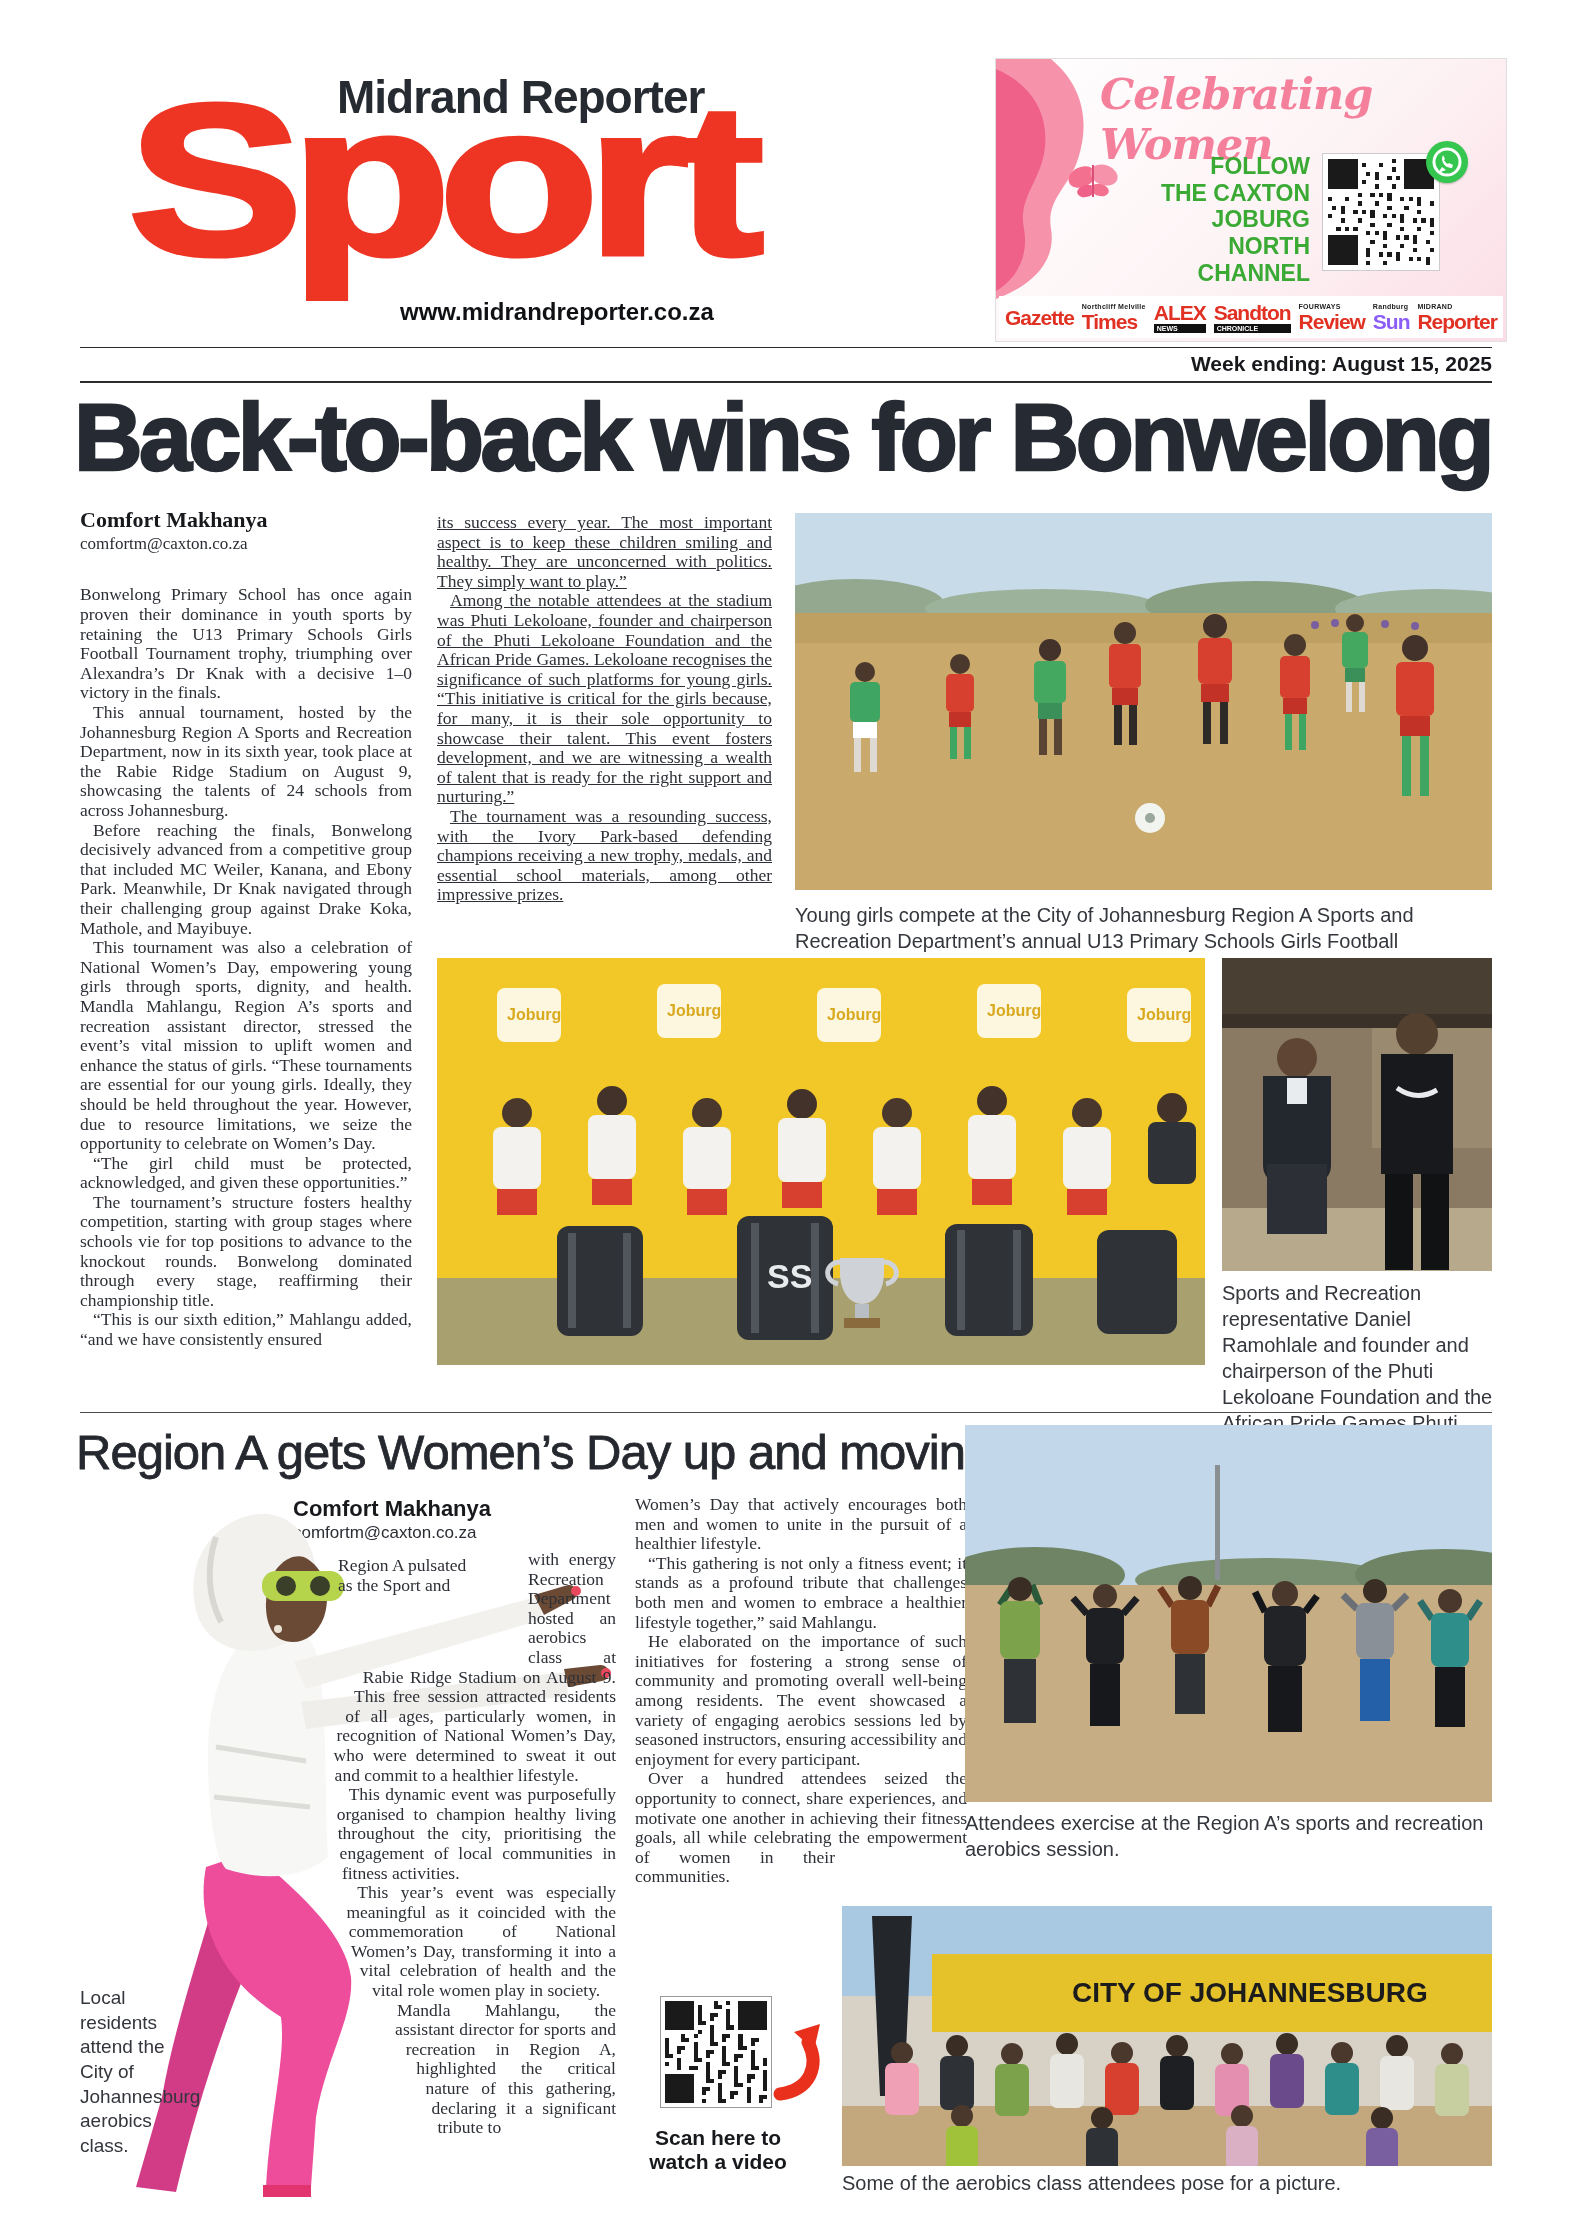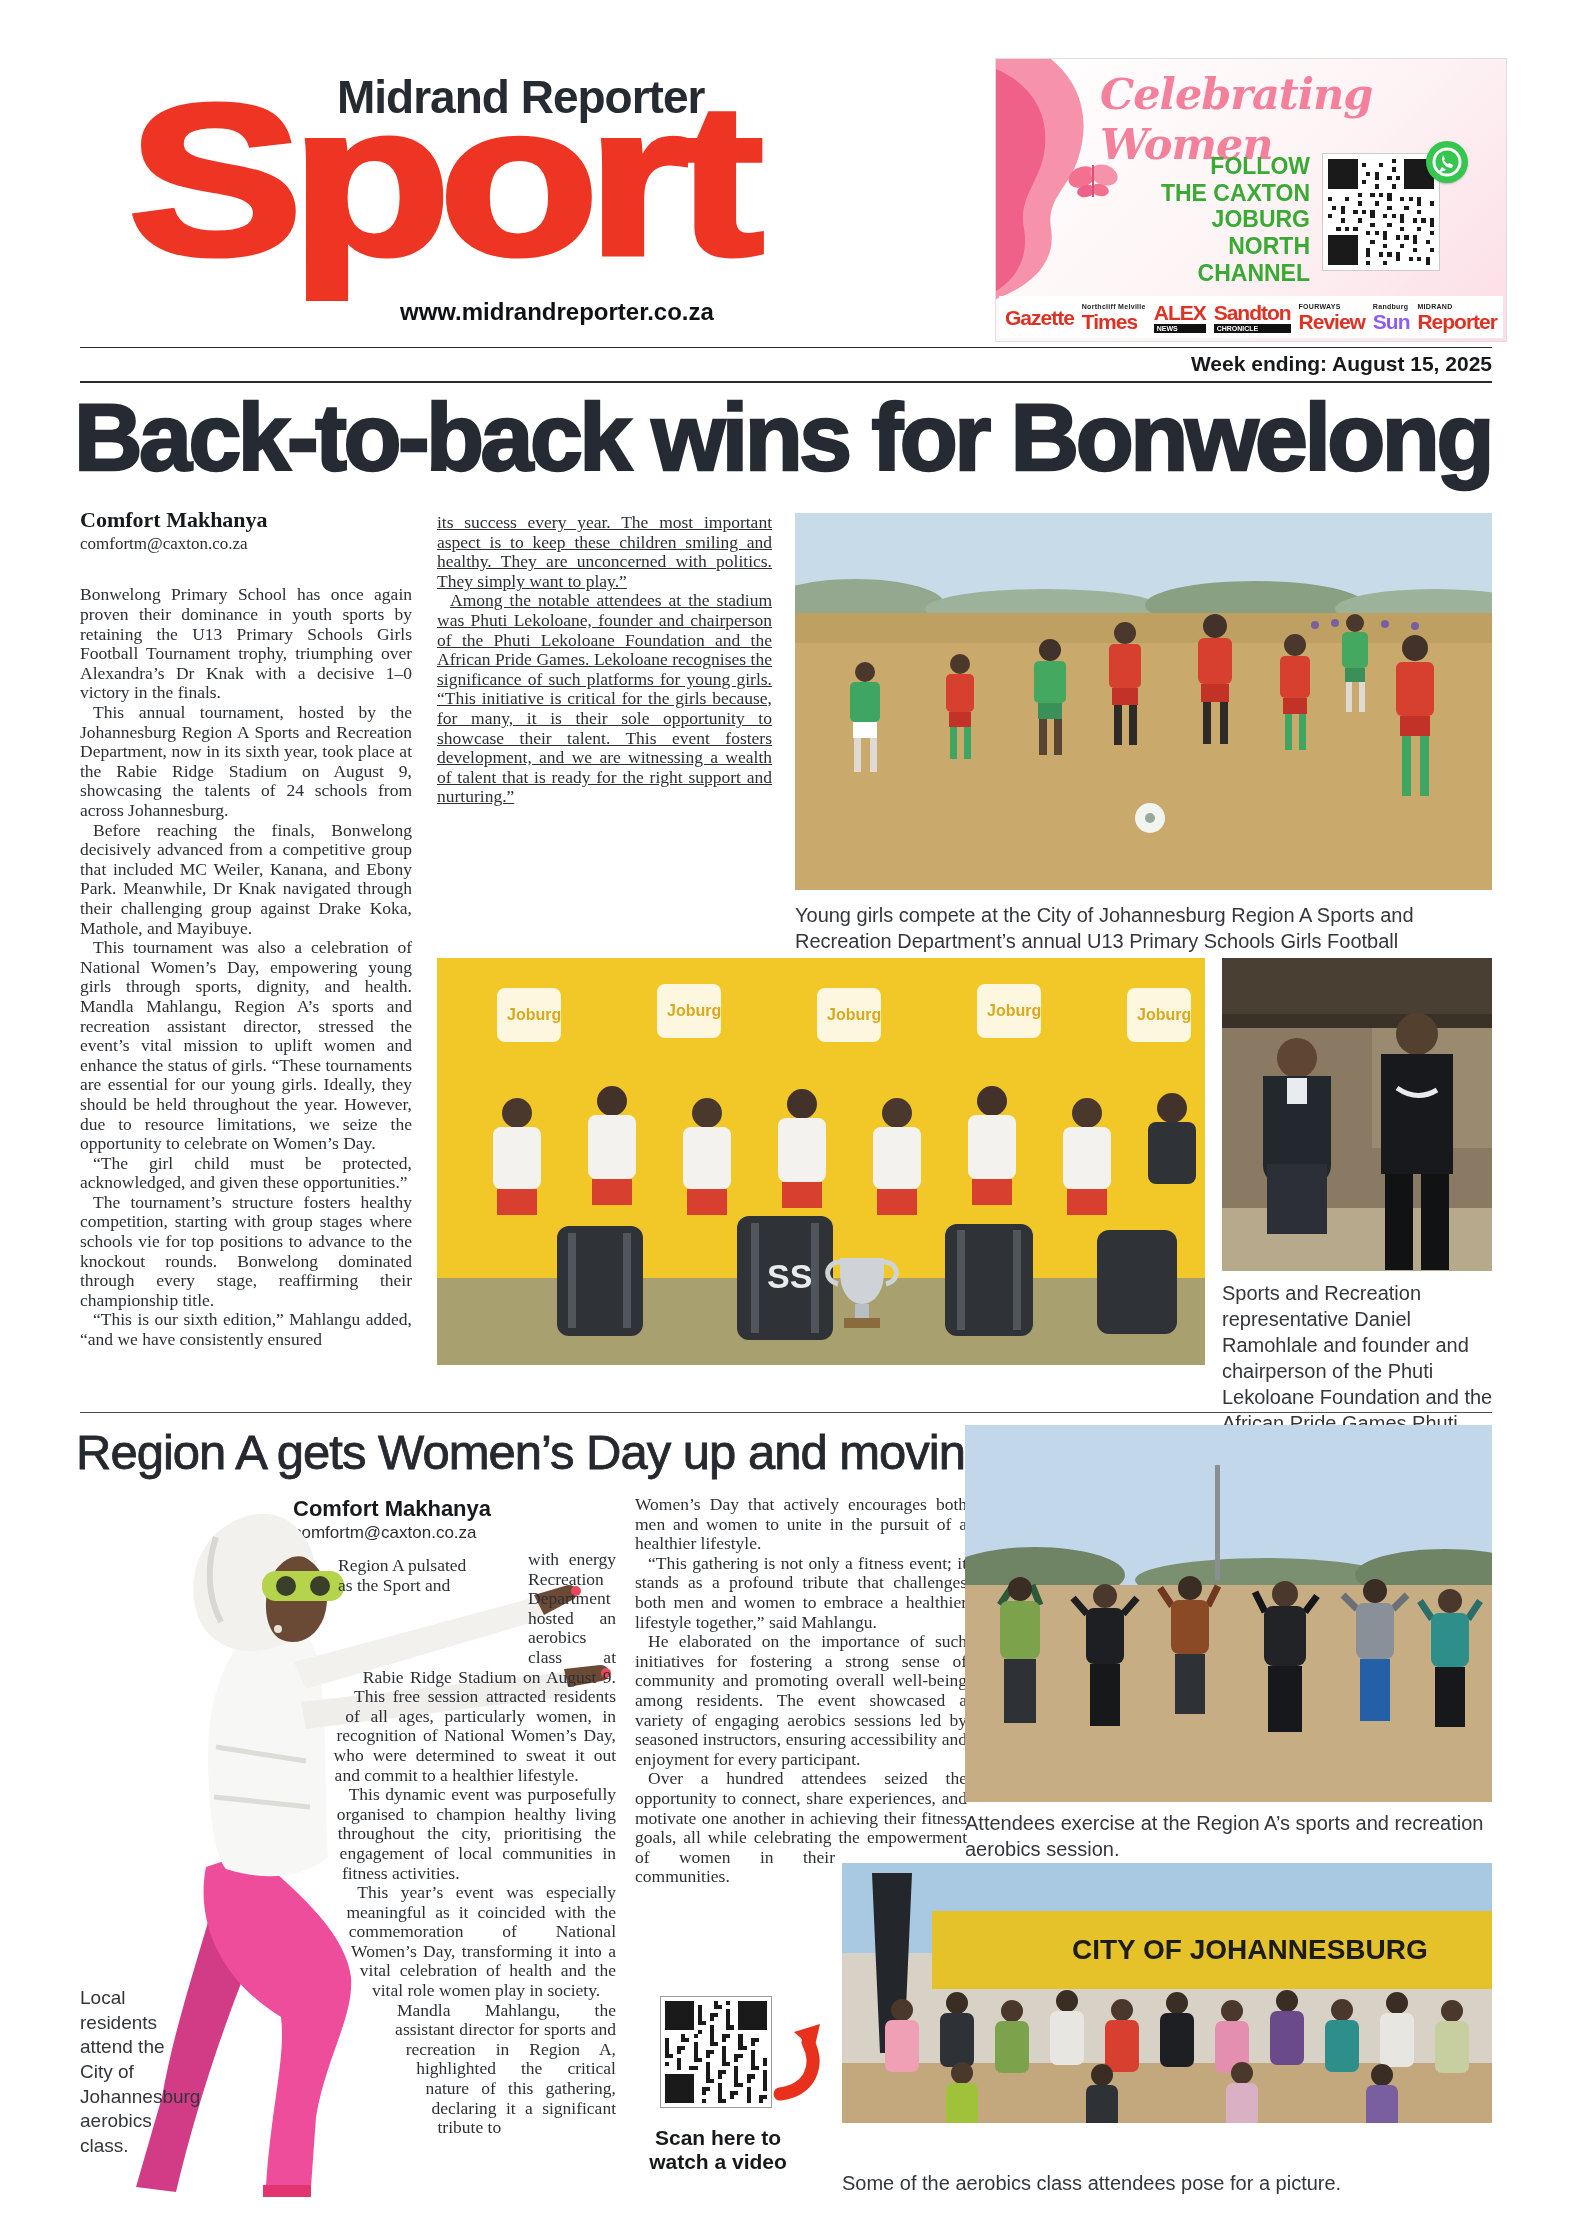--- a/index.html
+++ b/index.html
@@ -81,21 +81,21 @@
   .a2-col2 { position:absolute; left:635px; top:1495px; width:332px; }
   .col2-cut { float:right; width:132px; height:660px;
     shape-outside:polygon(100% 0, 100% 100%, 0 100%, 0 368px, 100% 368px); shape-margin:8px; }
   .qr2 { position:absolute; left:660px; top:1996px; width:112px; height:112px; background:#fff;
     border:1px solid #999; padding:4px; }
   .scan-arrow { position:absolute; left:770px; top:2016px; }
   .scan-label { position:absolute; left:638px; top:2126px; width:160px; text-align:center;
     font-size:21px; font-weight:bold; color:#17191c; line-height:1.15; white-space:pre-line; }
   .a2-photo1 { left:965px; top:1425px; width:527px; height:377px; }
   .a2-photo1-caption { left:965px; top:1810px; width:527px; }
-  .a2-photo2 { left:842px; top:1863px; width:650px; height:260px; }
+  .a2-photo2 { left:842px; top:1906px; width:650px; height:260px; }
   .a2-photo2-caption { left:842px; top:2170px; width:650px; }
 
   .qr-svg rect { fill:#1a1a1a; }
 </style>
 </head>
 <body>
 
 <div class="page">
 
   <div class="publication-name">Midrand Reporter</div>
@@ -270,20 +270,21 @@
     <p>Before reaching the finals, Bonwelong decisively advanced from a competitive group that included MC Weiler, Kanana, and Ebony Park. Meanwhile, Dr Knak navigated through their challenging group against Drake Koka, Mathole, and Mayibuye.</p>
     <p>This tournament was also a celebration of National Women’s Day, empowering young girls through sports, dignity, and health. Mandla Mahlangu, Region A’s sports and recreation assistant director, stressed the event’s vital mission to uplift women and enhance the status of girls. “These tournaments are essential for our young girls. Ideally, they should be held throughout the year. However, due to resource limitations, we seize the opportunity to celebrate on Women’s Day.</p>
     <p>“The girl child must be protected, acknowledged, and given these opportunities.”</p>
     <p>The tournament’s structure fosters healthy competition, starting with group stages where schools vie for top positions to advance to the knockout rounds. Bonwelong dominated through every stage, reaffirming their championship title.</p>
     <p>“This is our sixth edition,” Mahlangu added, “and we have consistently ensured</p>
   </div>
 
   <div class="a1-col2 bodycopy">
     <p>its success every year. The most important aspect is to keep these children smiling and healthy. They are unconcerned with politics. They simply want to play.”</p>
     <p>Among the notable attendees at the stadium was Phuti Lekoloane, founder and chairperson of the Phuti Lekoloane Foundation and the African Pride Games. Lekoloane recognises the significance of such platforms for young girls. “This initiative is critical for the girls because, for many, it is their sole opportunity to showcase their talent. This event fosters development, and we are witnessing a wealth of talent that is ready for the right support and nurturing.”</p>
+    <p>The tournament was a resounding success, with the Ivory Park-based defending champions receiving a new trophy, medals, and essential school materials, among other impressive prizes.</p>
   </div>
 
   <div class="photo photo1">
     <svg width="697" height="377" viewBox="0 0 697 377">
       <rect width="697" height="100" fill="#c7dbe9"></rect>
       <ellipse cx="60" cy="92" rx="90" ry="26" fill="#93a88e"></ellipse>
       <ellipse cx="250" cy="96" rx="120" ry="20" fill="#9db29a"></ellipse>
       <ellipse cx="460" cy="92" rx="110" ry="24" fill="#8aa083"></ellipse>
       <ellipse cx="640" cy="96" rx="100" ry="20" fill="#9db29a"></ellipse>
       <rect y="100" width="697" height="277" fill="#c9a96c"></rect>

